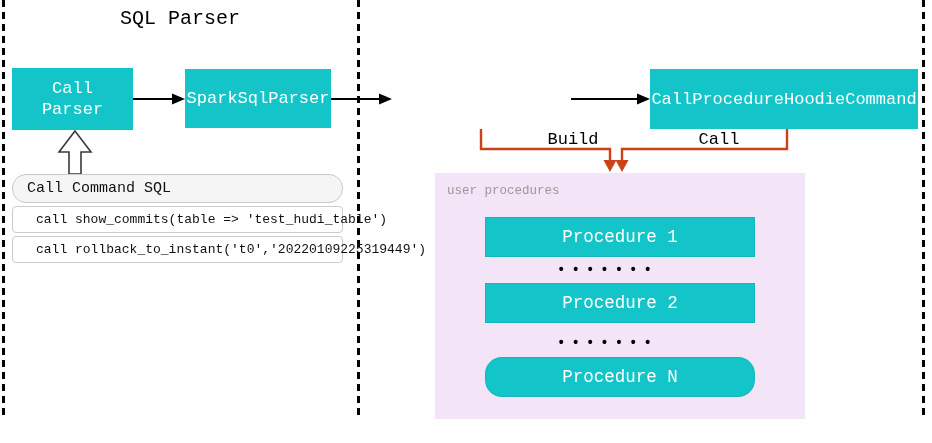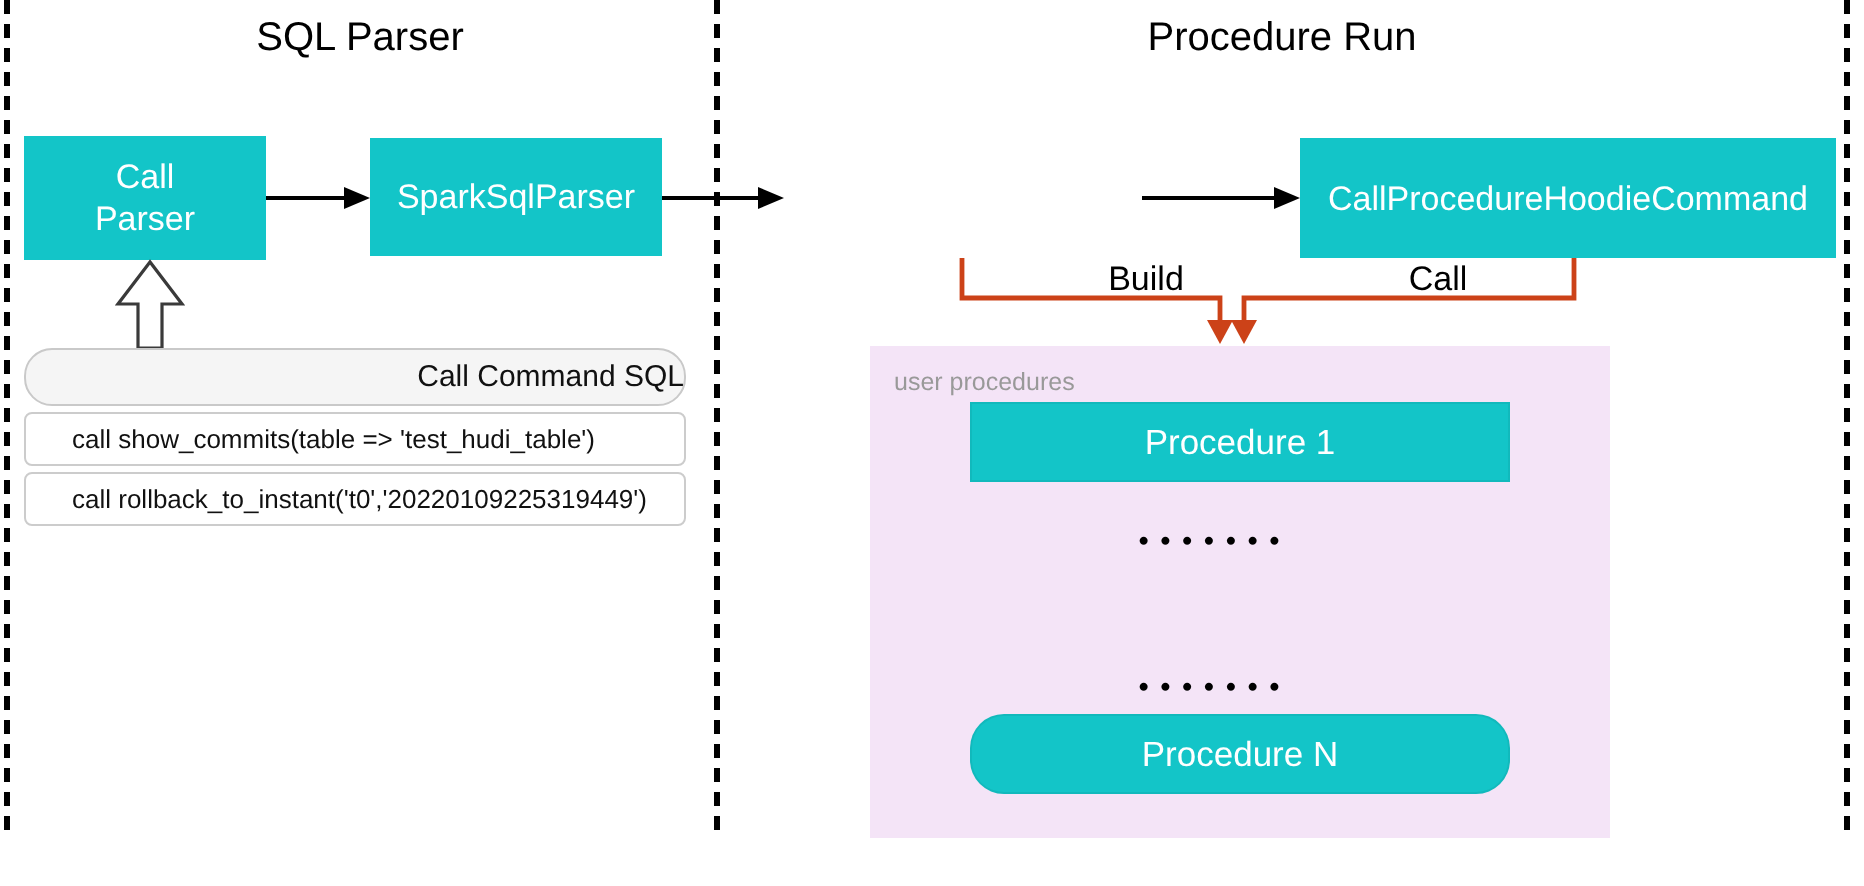--- a/index.html
+++ b/index.html
@@ -1,18 +1,18 @@
 <!DOCTYPE html>
 <html><head>
 <meta charset="utf-8">
 <style>
   html,body{margin:0;padding:0;background:#fff;}
   #canvas{
     position:relative;width:932px;height:443px;background:#fff;overflow:hidden;
-    font-family:Liberation Sans, sans-serif;color:#000;
+    font-family:Liberation Mono, monospace;color:#000;
   }
   .vdash{
     position:absolute;top:0;width:3px;height:416px;
     background:repeating-linear-gradient(to bottom,#000 0 7px,transparent 7px 12px);
   }
   #dash-left{left:2px;}
   #dash-mid{left:357px;}
   #dash-right{left:922px;}
   .section-title{
     position:absolute;top:7px;font-size:20px;line-height:24px;text-align:center;color:#000;
@@ -29,21 +29,21 @@
   #node-hoodie-procedures{left:392px;top:69px;width:179px;height:59px;}
   #node-cphc{left:650px;top:69px;width:268px;height:60px;font-size:17px;}
   svg.overlay{position:absolute;left:0;top:0;pointer-events:none;}
   .edge-label{position:absolute;top:130px;font-size:17px;line-height:19px;color:#000;}
   #label-build{left:540px;width:66px;text-align:center;}
   #label-call{left:686px;width:66px;text-align:center;}
   
   .sql-header{
     position:absolute;left:12px;top:174px;width:331px;height:29px;box-sizing:border-box;
     background:#F5F5F5;border:1px solid #C9C9C9;border-radius:14px;
-    font-size:15px;line-height:27px;padding-left:14px;color:#111;text-align:right;
+    font-size:15px;line-height:27px;padding-left:14px;color:#111;
   }
   .sql-row{
     position:absolute;left:12px;width:331px;height:27px;box-sizing:border-box;
     background:#fff;border:1px solid #CCCCCC;border-radius:4px;
     font-size:13px;line-height:25px;padding-left:23px;color:#111;white-space:nowrap;
   }
   #sql-row-0{top:206px;}
   #sql-row-1{top:236px;}
   
   #user-procs{
@@ -51,41 +51,40 @@
     background:var(--pink);
   }
   #user-procs-label{
     position:absolute;left:12px;top:11px;font-size:12.5px;color:var(--graylabel);text-align:right;
   }
   .proc{
     position:absolute;left:50px;width:270px;height:40px;background:var(--teal);
     color:#fff;display:flex;align-items:center;justify-content:center;
     font-size:17.5px;border:1px solid rgba(0,0,0,0.06);box-sizing:border-box;
   }
-  #proc-1{top:28px;}
+  #proc-1{top:44px;}
   #proc-2{top:110px;}
   #proc-n{top:184px;border-radius:17px;}
   .dots{
     position:absolute;left:0;width:345px;text-align:center;
     font-weight:bold;font-size:14px;letter-spacing:6px;color:#000;line-height:14px;
   }
   #dots-1{top:90px;}
   #dots-2{top:163px;}
 </style>
 </head>
 <body>
 
 <div id="canvas" style="--teal: #13C5C8; --orange: #CC4218; --pink: #F4E4F7; --graylabel: #999999;">
 
   <div class="vdash" id="dash-left"></div>
   <div class="vdash" id="dash-mid"></div>
   <div class="vdash" id="dash-right"></div>
 
   <div class="section-title" id="title-left">SQL Parser</div>
-  <div class="section-title" id="title-right">Procedure Run</div>
 
   <div class="node" id="node-call-command">
     <span>Call</span>
     <span>Parser</span>
   </div>
   <div class="node" id="node-spark-sql-parser">SparkSqlParser</div>
   <div class="node" id="node-cphc">CallProcedureHoodieCommand</div>
 
   <svg class="overlay" width="932" height="443" viewBox="0 0 932 443">
 
@@ -121,17 +120,18 @@
   <div class="edge-label" id="label-call">Call</div>
 
   <div class="sql-header">Call Command SQL</div>
   <div class="sql-row" id="sql-row-0">call show_commits(table =&gt; 'test_hudi_table')</div>
   <div class="sql-row" id="sql-row-1">call rollback_to_instant('t0','20220109225319449')</div>
 
   <div id="user-procs">
     <div id="user-procs-label">user procedures</div>
     <div class="proc" id="proc-1">Procedure 1</div>
     <div class="dots" id="dots-1">•••••••</div>
+    <div class="proc" id="proc-2">Procedure 2</div>
     <div class="dots" id="dots-2">•••••••</div>
     <div class="proc" id="proc-n">Procedure N</div>
   </div>
 
 </div>
 
 </body></html>

